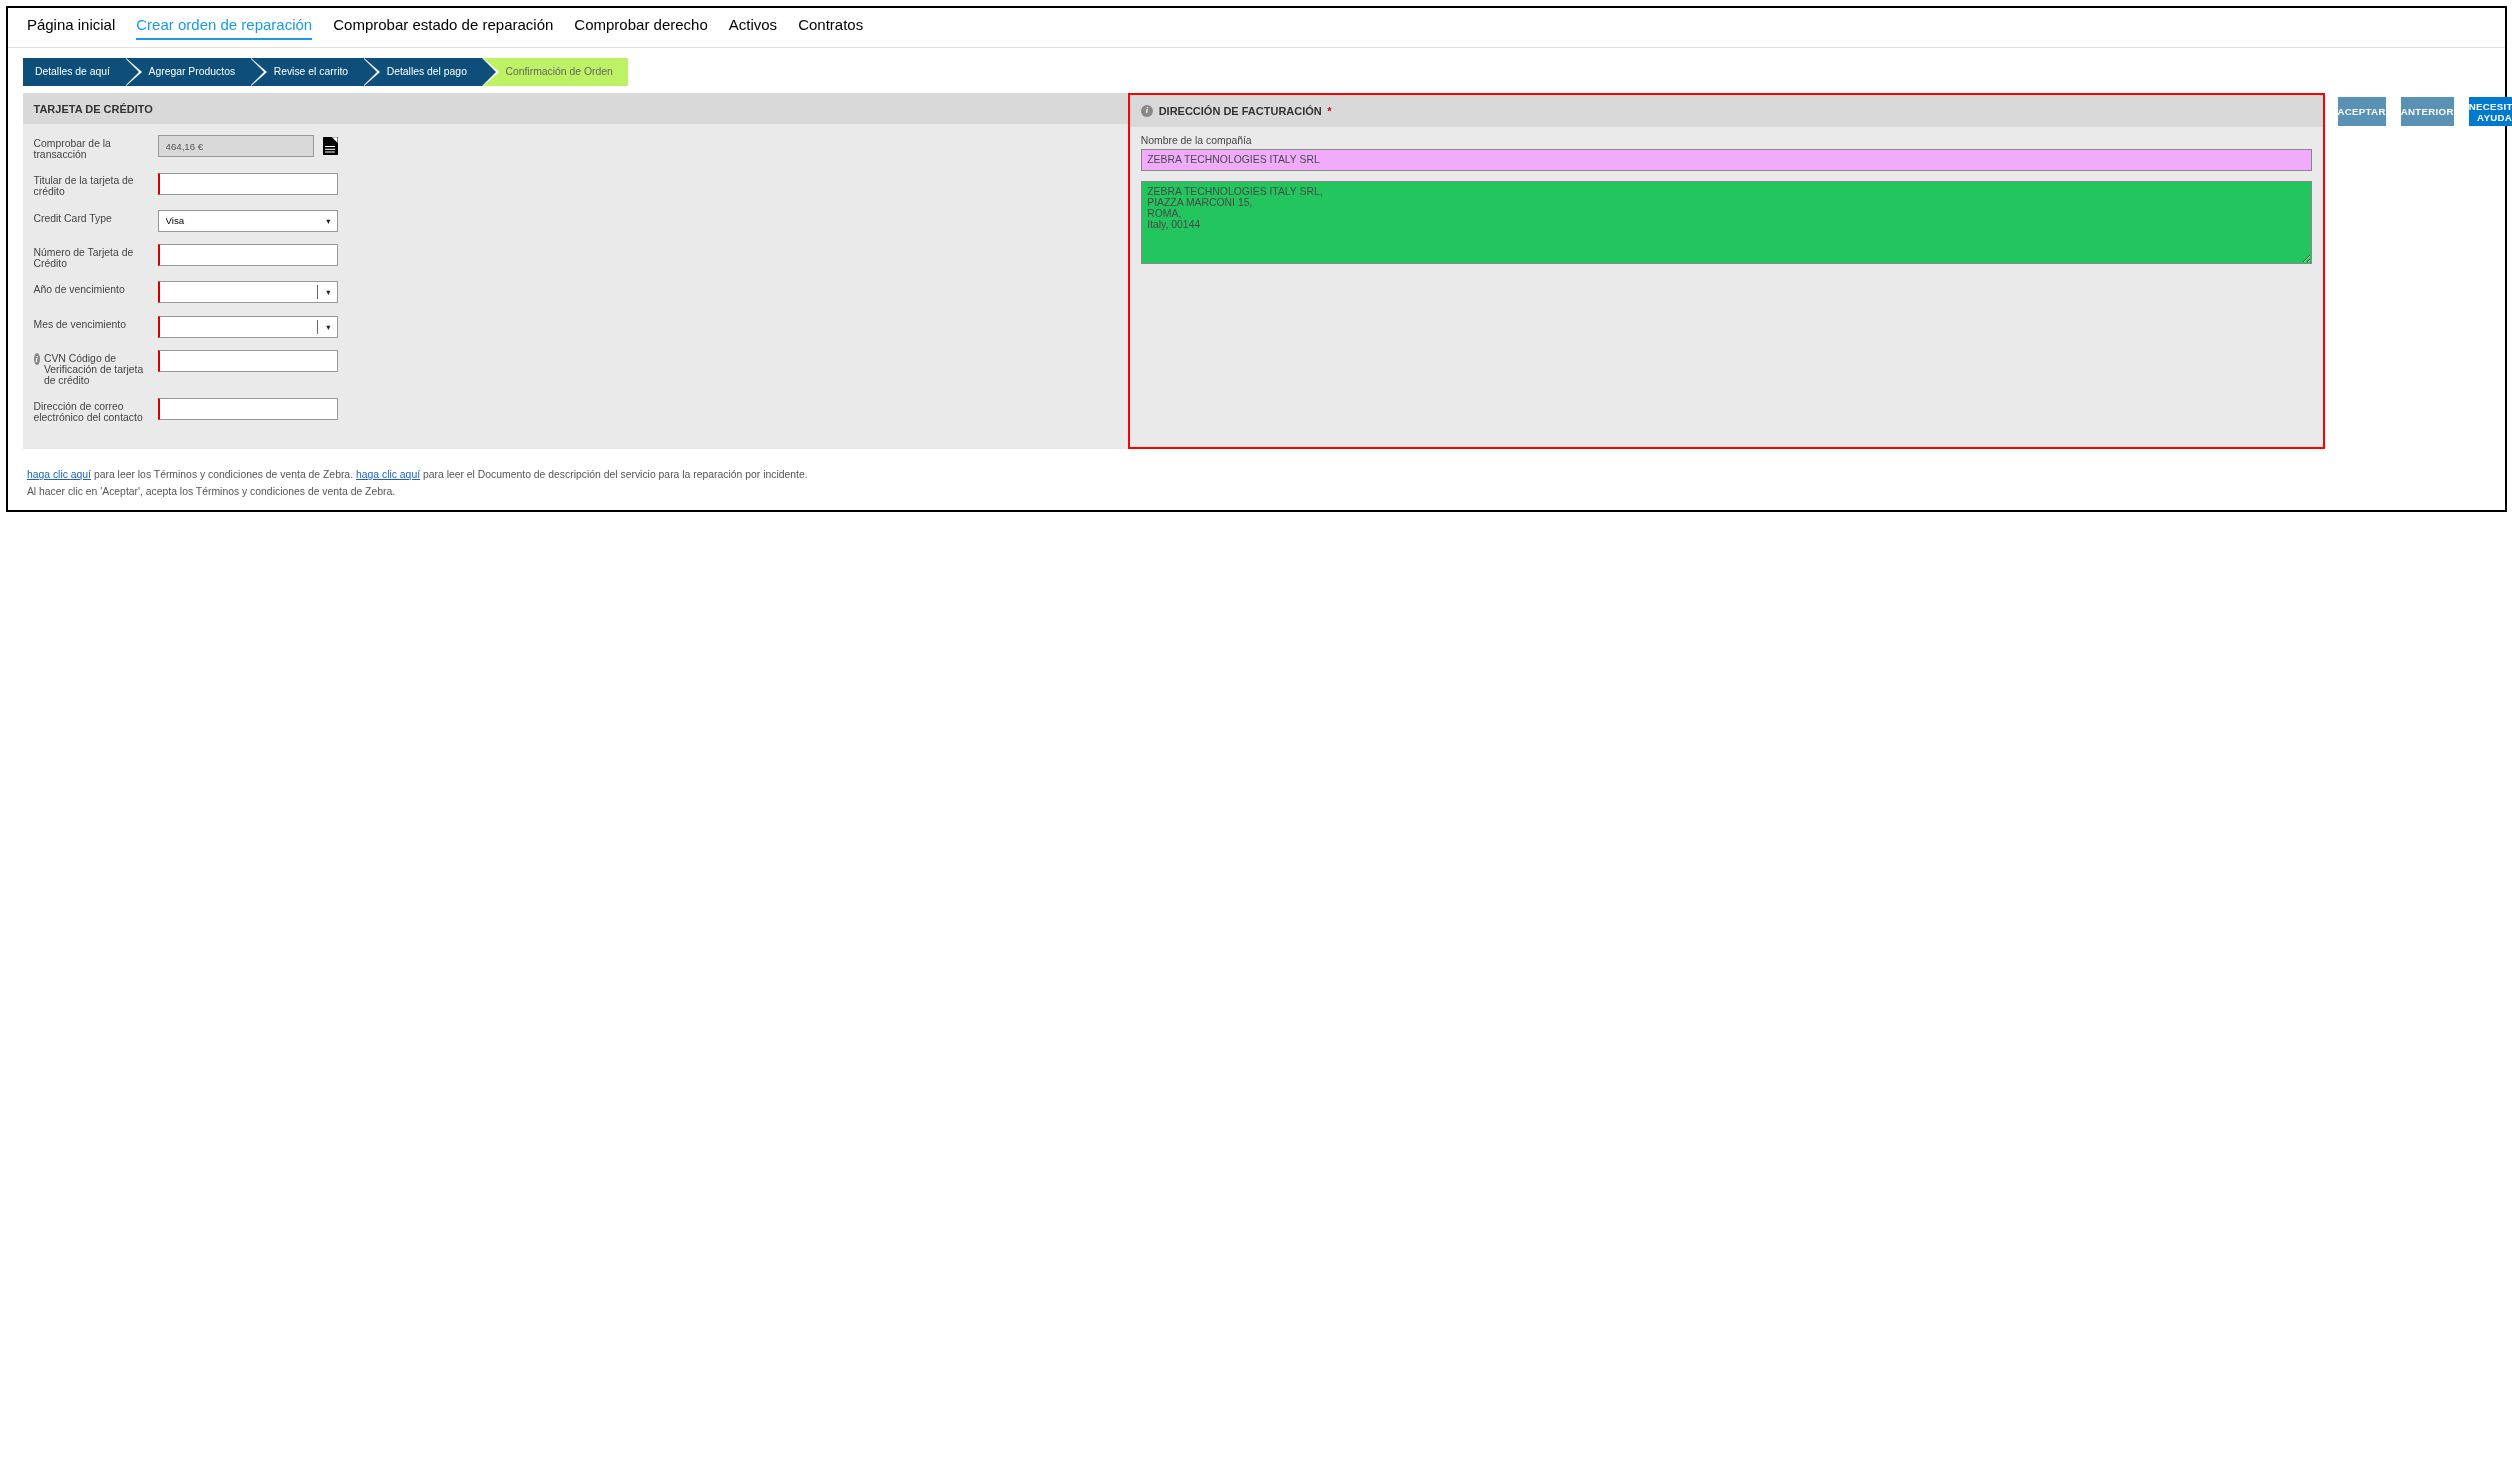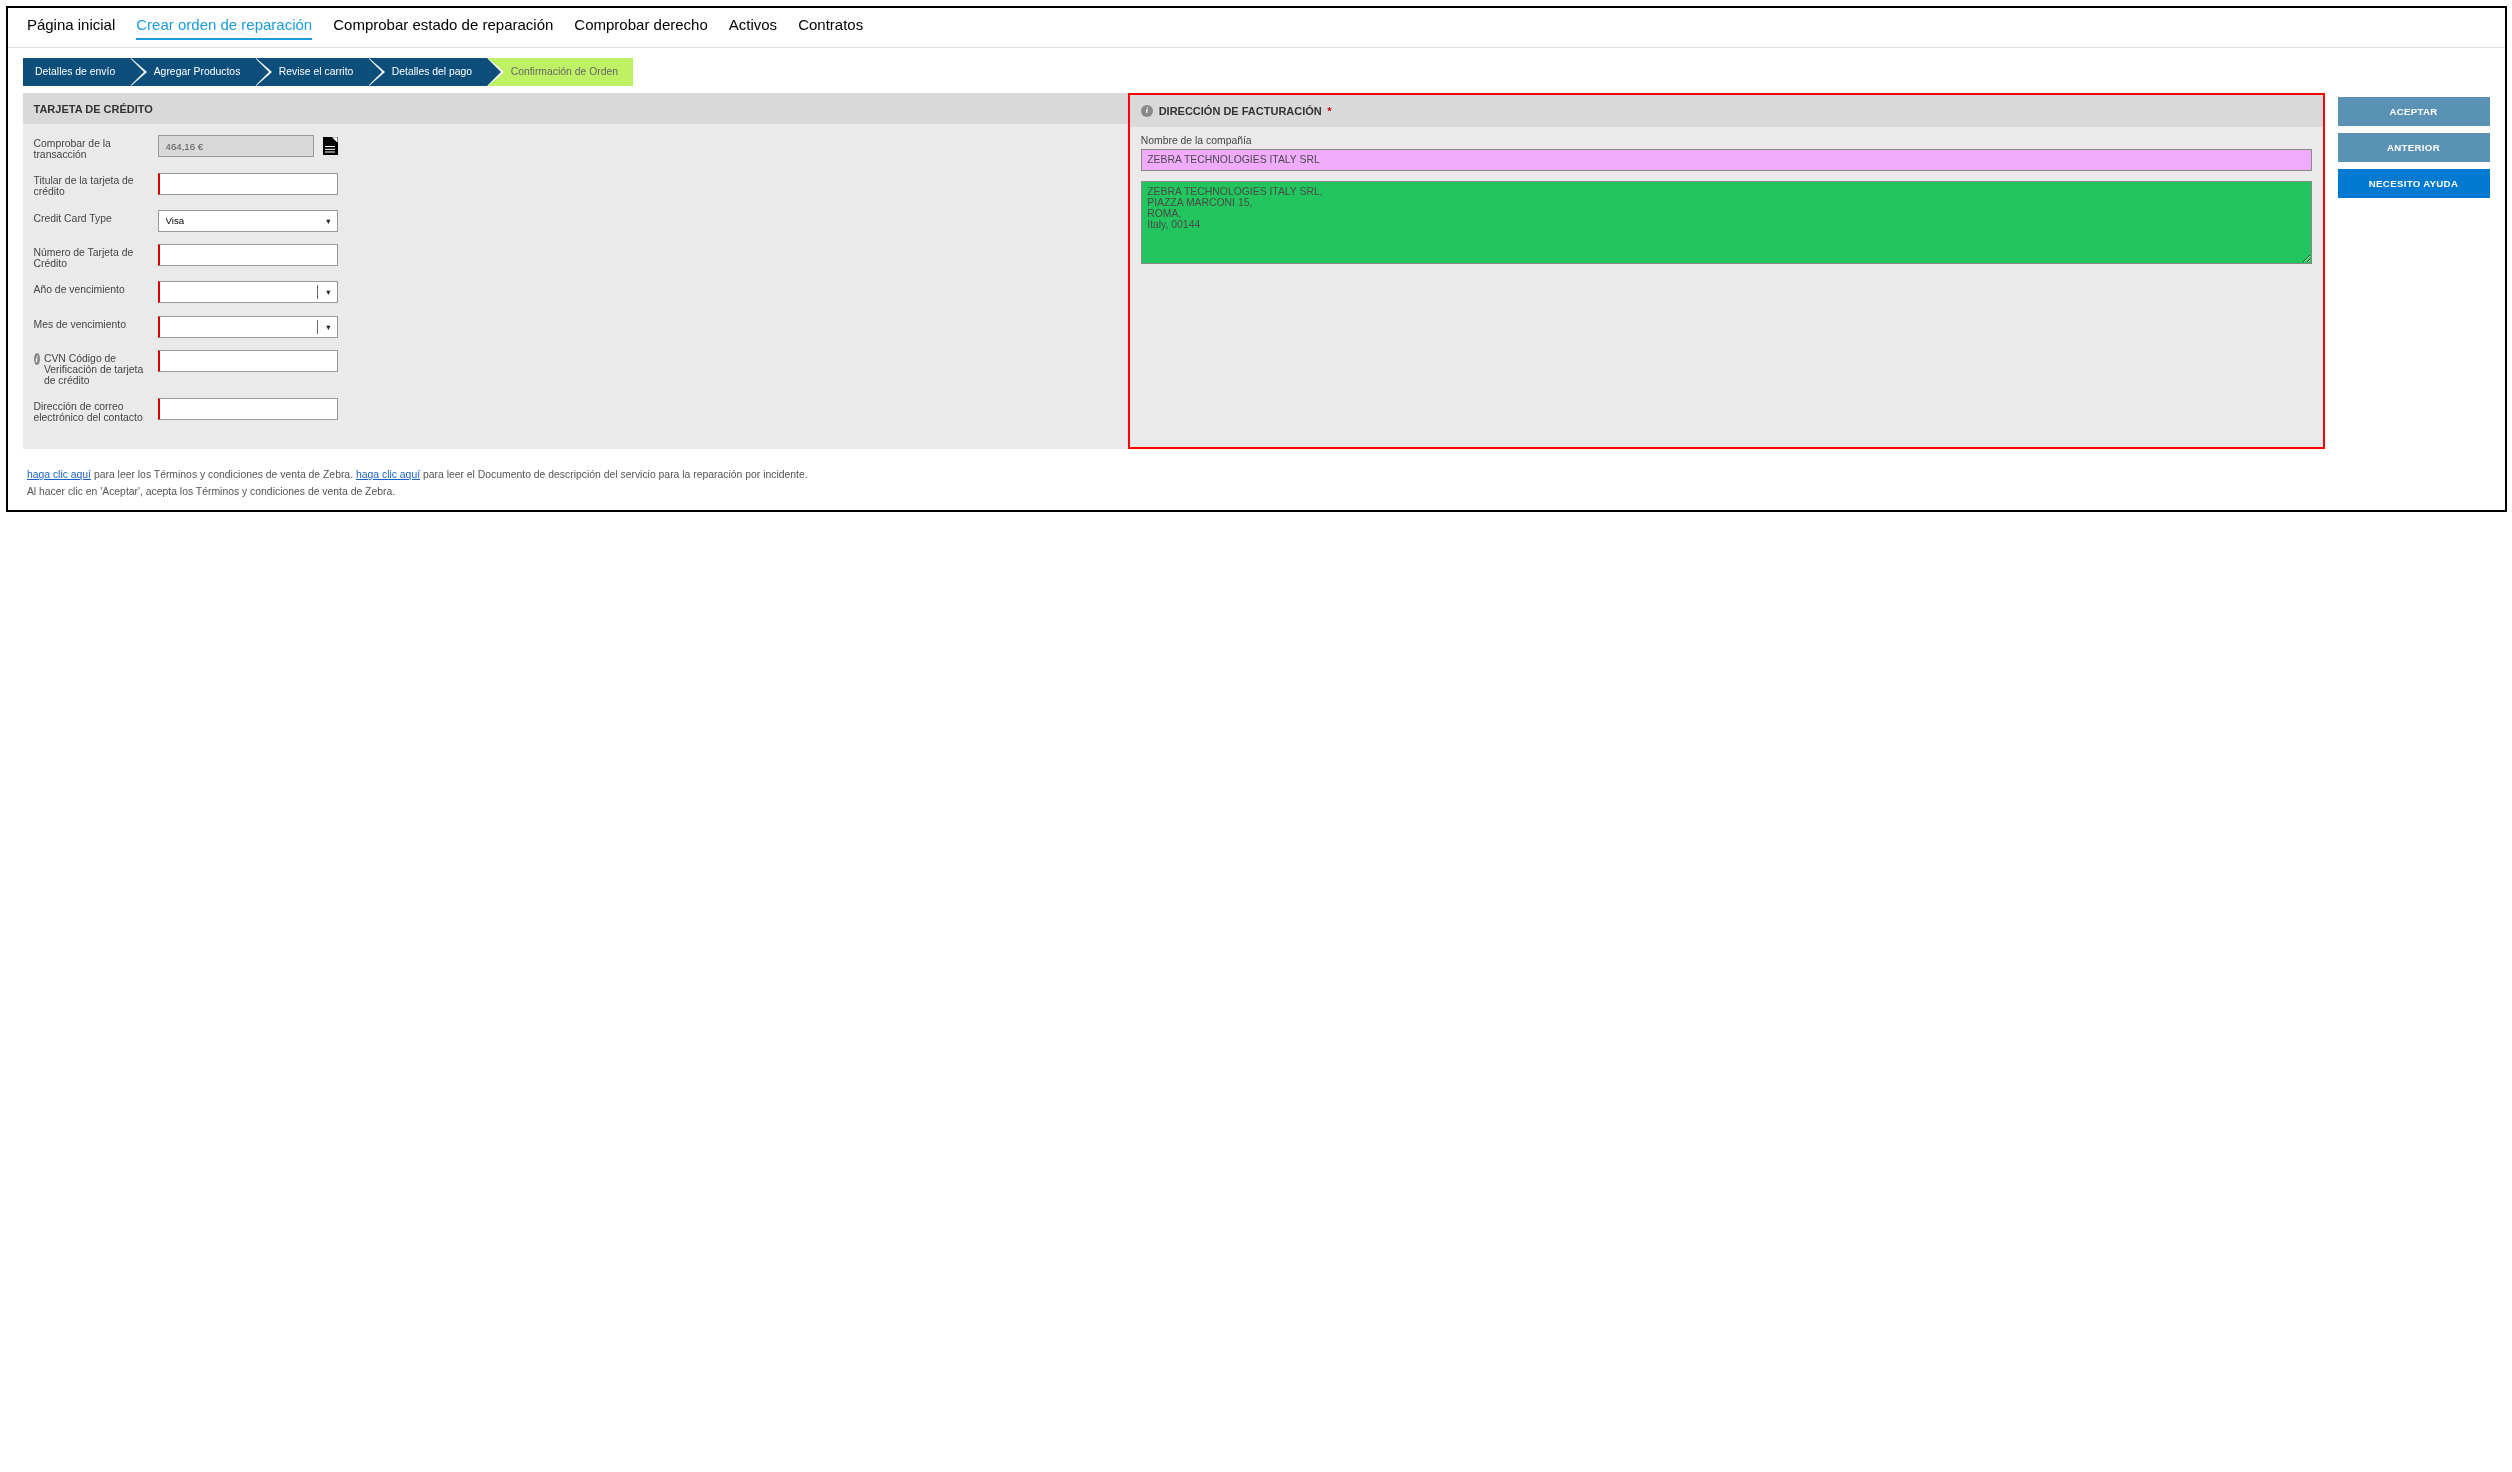--- a/index.html
+++ b/index.html
@@ -233,22 +233,22 @@
     margin-top:9.7px;
     resize:both;
     white-space:pre-line;
     overflow:auto;
     font-family: Arial, Helvetica, sans-serif;
   }
 
   .side-buttons {
     width: 152px;
     display:flex;
-    flex-direction:column;
-    gap:7px;
+    flex-direction:row;
+    gap:15px;
     padding-top:4.1px;
   }
   .btn {
     width:100%;
     height:29px;
     border:none;
     color:#fff;
     font-size:9.7px;
     font-weight:bold;
     letter-spacing:0.3px;
@@ -273,21 +273,21 @@
   <div class="top-nav">
     <div class="top-nav-item">Página inicial</div>
     <div class="top-nav-item active">Crear orden de reparación</div>
     <div class="top-nav-item">Comprobar estado de reparación</div>
     <div class="top-nav-item">Comprobar derecho</div>
     <div class="top-nav-item">Activos</div>
     <div class="top-nav-item">Contratos</div>
   </div>
 
   <div class="wizard-steps">
-    <div class="step done">Detalles de envío</div>
+    <div class="step done">Detalles de aquí</div>
     <div class="step done">Agregar Productos</div>
     <div class="step done">Revise el carrito</div>
     <div class="step done">Detalles del pago</div>
     <div class="step upcoming">Confirmación de Orden</div>
   </div>
 
   <div class="content-area">
 
     <div class="panels">
 

